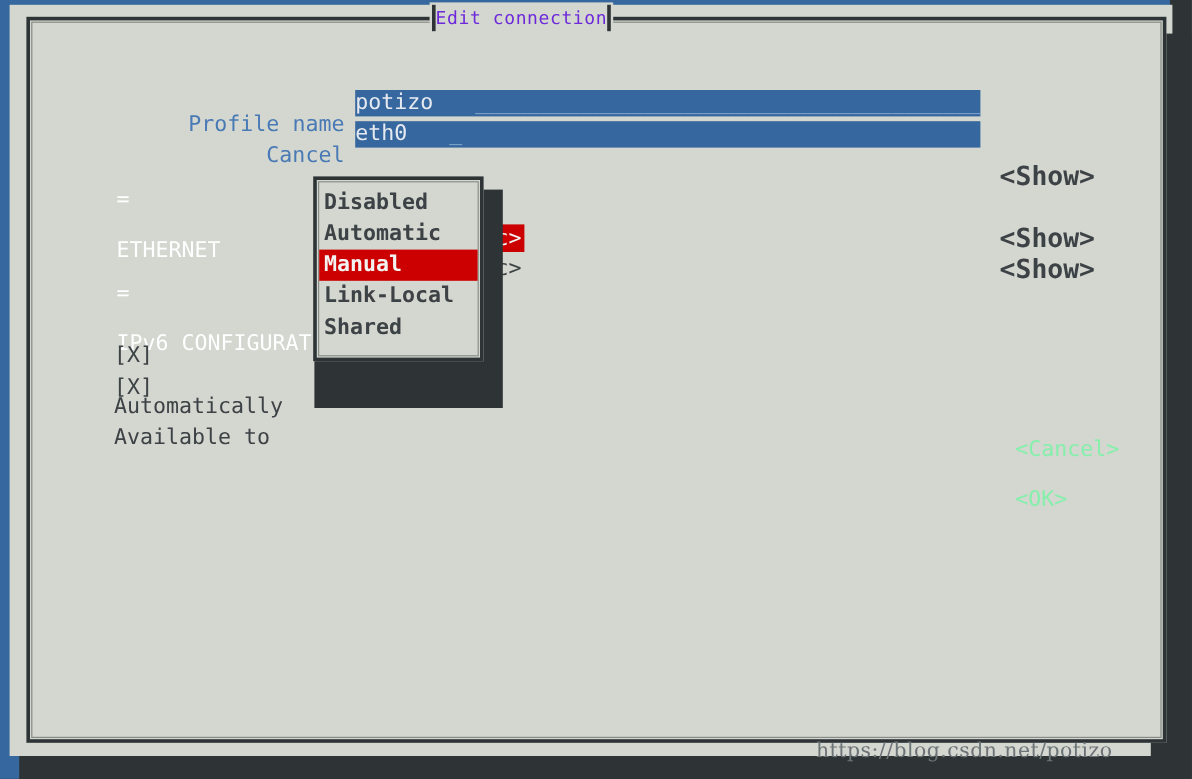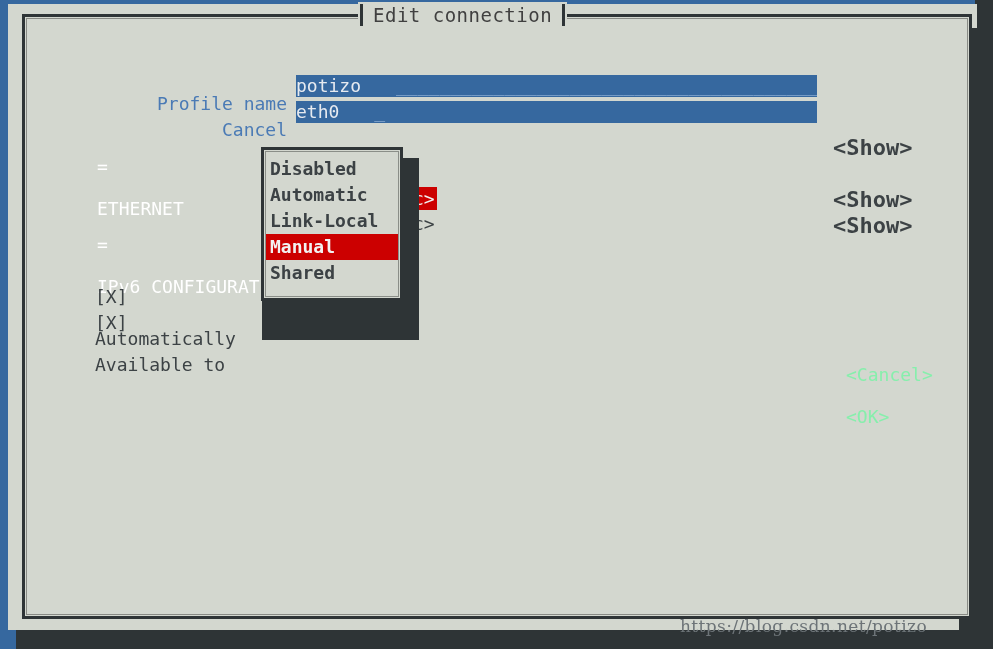--- a/index.html
+++ b/index.html
@@ -86,24 +86,24 @@
     background: #d3d7cf;
     padding: 0 2px;
     z-index: 6;
   }
   .title-cap {
     width: 3px;
     height: 22px;
     background: #2e3436;
   }
   .title-text {
-    color: #404040;
-    font-size: 19px;
+    color: #6d28d9;
+    font-size: 15px;
     letter-spacing: 0.5px;
-    padding: 0 10px;
+    padding: 0 0;
     white-space: nowrap;
   }
 
   
   .content {
     position: absolute;
     left: 0; top: 0;
     width: 993px; height: 649px;
     z-index: 3;
   }
@@ -318,22 +318,22 @@
       <span>&lt;OK&gt;</span>
     </div>
 
   </div>
 
   <div class="popup-shadow"></div>
   <div class="popup">
     <div class="popup-inner">
       <div class="popup-item">Disabled</div>
       <div class="popup-item">Automatic</div>
+      <div class="popup-item active">Manual</div>
       <div class="popup-item">Link-Local</div>
-      <div class="popup-item active">Manual</div>
       <div class="popup-item">Shared</div>
     </div>
   </div>
 
   <div class="bottom-bar"></div>
   <div class="wm-left-bottom"></div>
   <div class="watermark">https://blog.csdn.net/potizo</div>
 
 </div>
 

